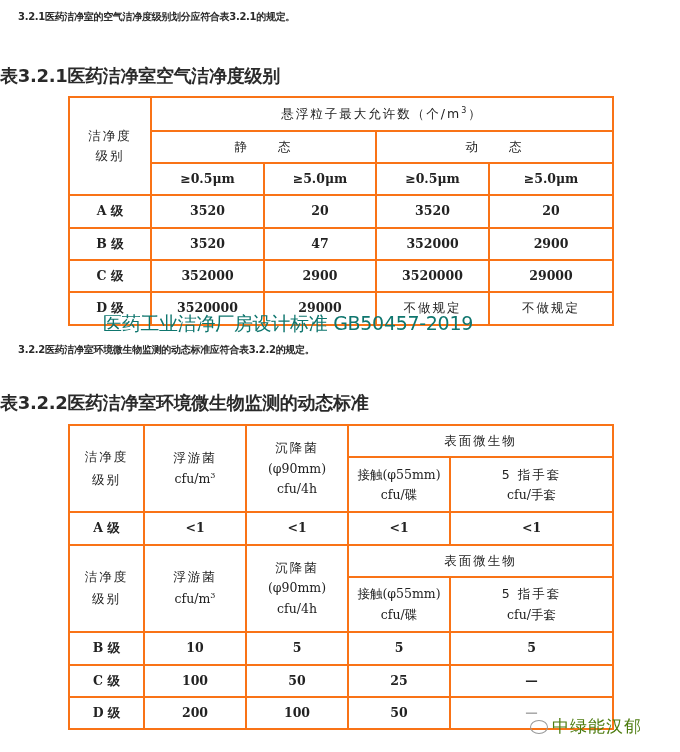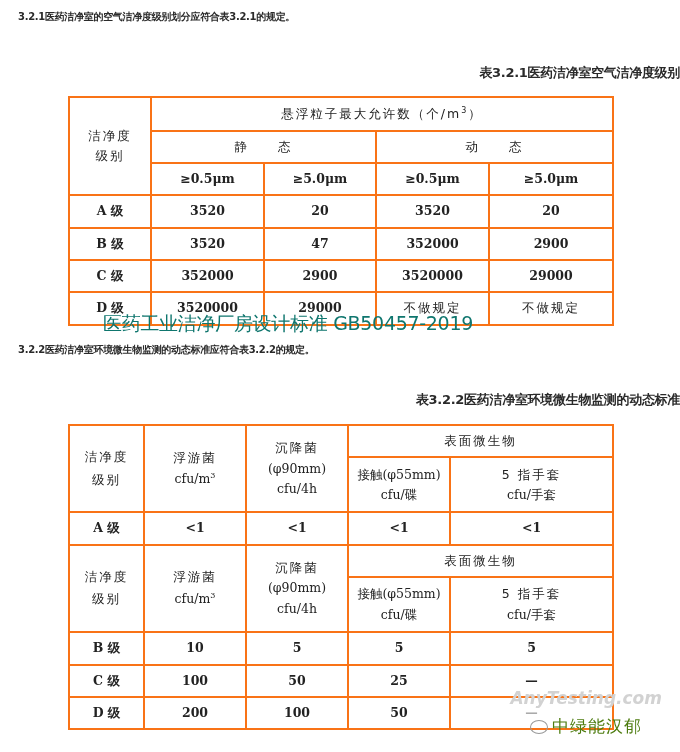--- a/index.html
+++ b/index.html
@@ -4,21 +4,21 @@
 <style>
   html, body { margin:0; padding:0; }
   body {
     width:680px; height:752px; background:#ffffff; position:relative; overflow:hidden;
     font-family:"DejaVu Sans", sans-serif; color:#222;
   }
   .para {
     position:absolute; left:18px; font-size:10px; font-weight:bold; color:#2a2a2a; white-space:nowrap; letter-spacing:-0.3px;
   }
   .caption {
-    position:absolute; left:0; width:680px; text-align:right; font-size:13px; font-weight:bold; color:#2a2a2a; letter-spacing:-0.3px;
+    position:absolute; left:0; width:680px; text-align:left; font-size:18px; font-weight:bold; color:#2a2a2a; letter-spacing:-0.3px;
   }
   .red-title {
     position:absolute; left:0; width:576px; text-align:center; font-size:19px; color:#0f766e; letter-spacing:-0.3px;
   }
   table.std {
     position:absolute; left:68px; width:544px; border-collapse:collapse; table-layout:fixed;
     border:2px solid #333;
     font-family:"DejaVu Serif", serif; font-size:12.5px; color:#222;
   }
   table.std td {
@@ -195,17 +195,16 @@
     <td class="b">D 级</td>
     <td class="b">200</td>
     <td class="b">100</td>
     <td class="b">50</td>
     <td class="b light">—</td>
   </tr>
 </tbody>
   </table>
 
 <div class="watermark">
-  <div class="wm-en">AnyTesting.com</div>
 </div>
 <div class="wm-account">
   <span class="wechat"></span><span>中绿能汉郁</span>
 </div>
 
 </body></html>

